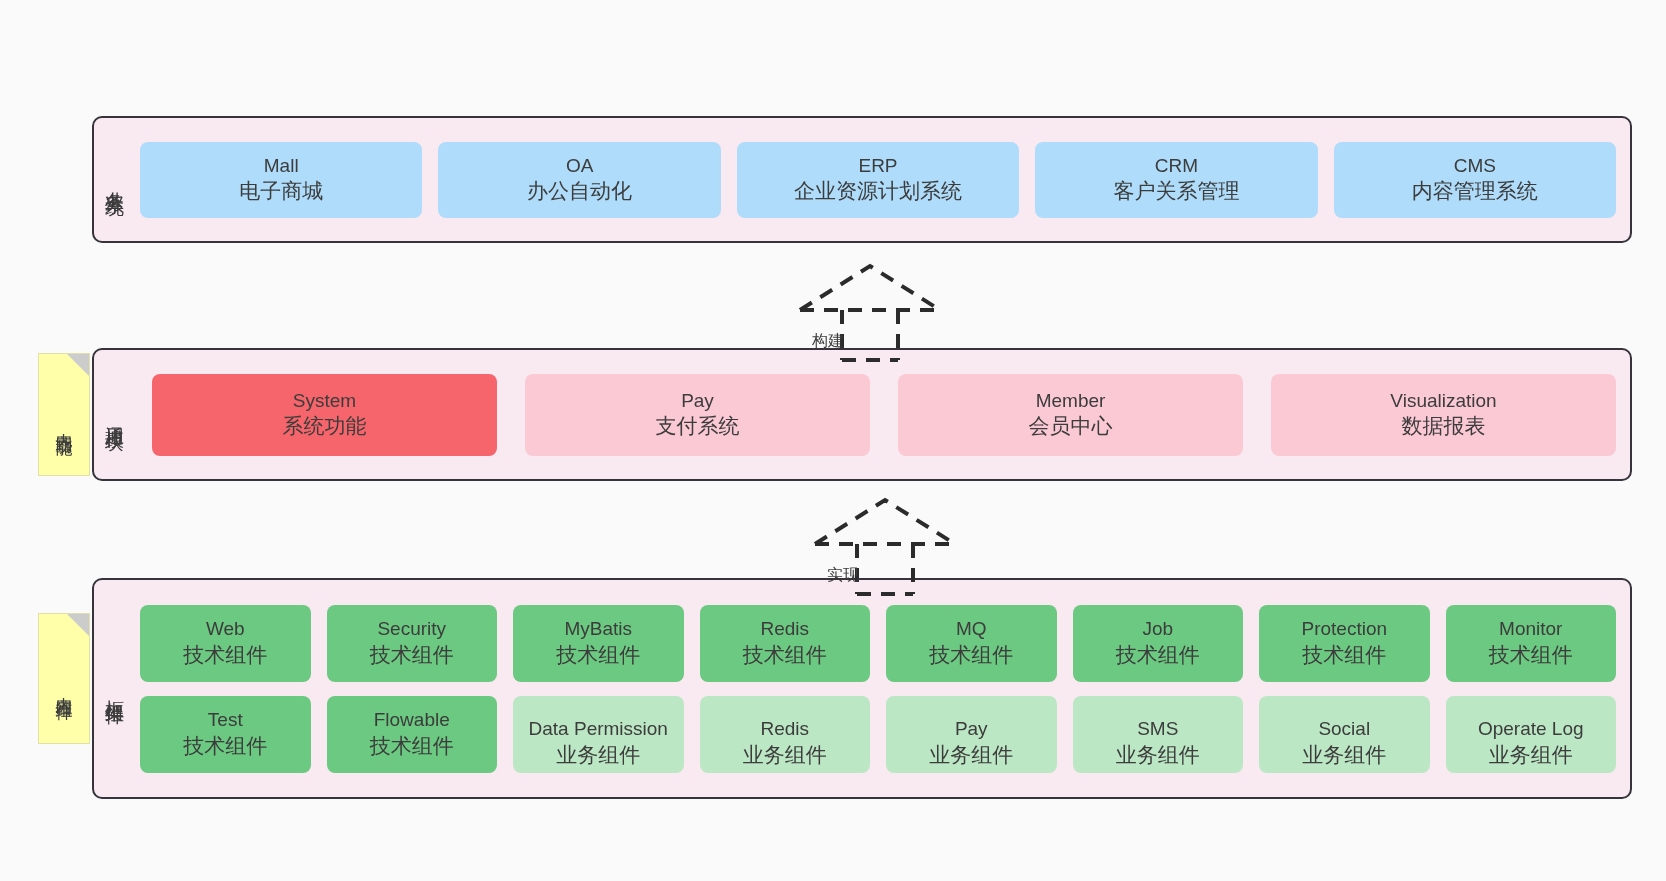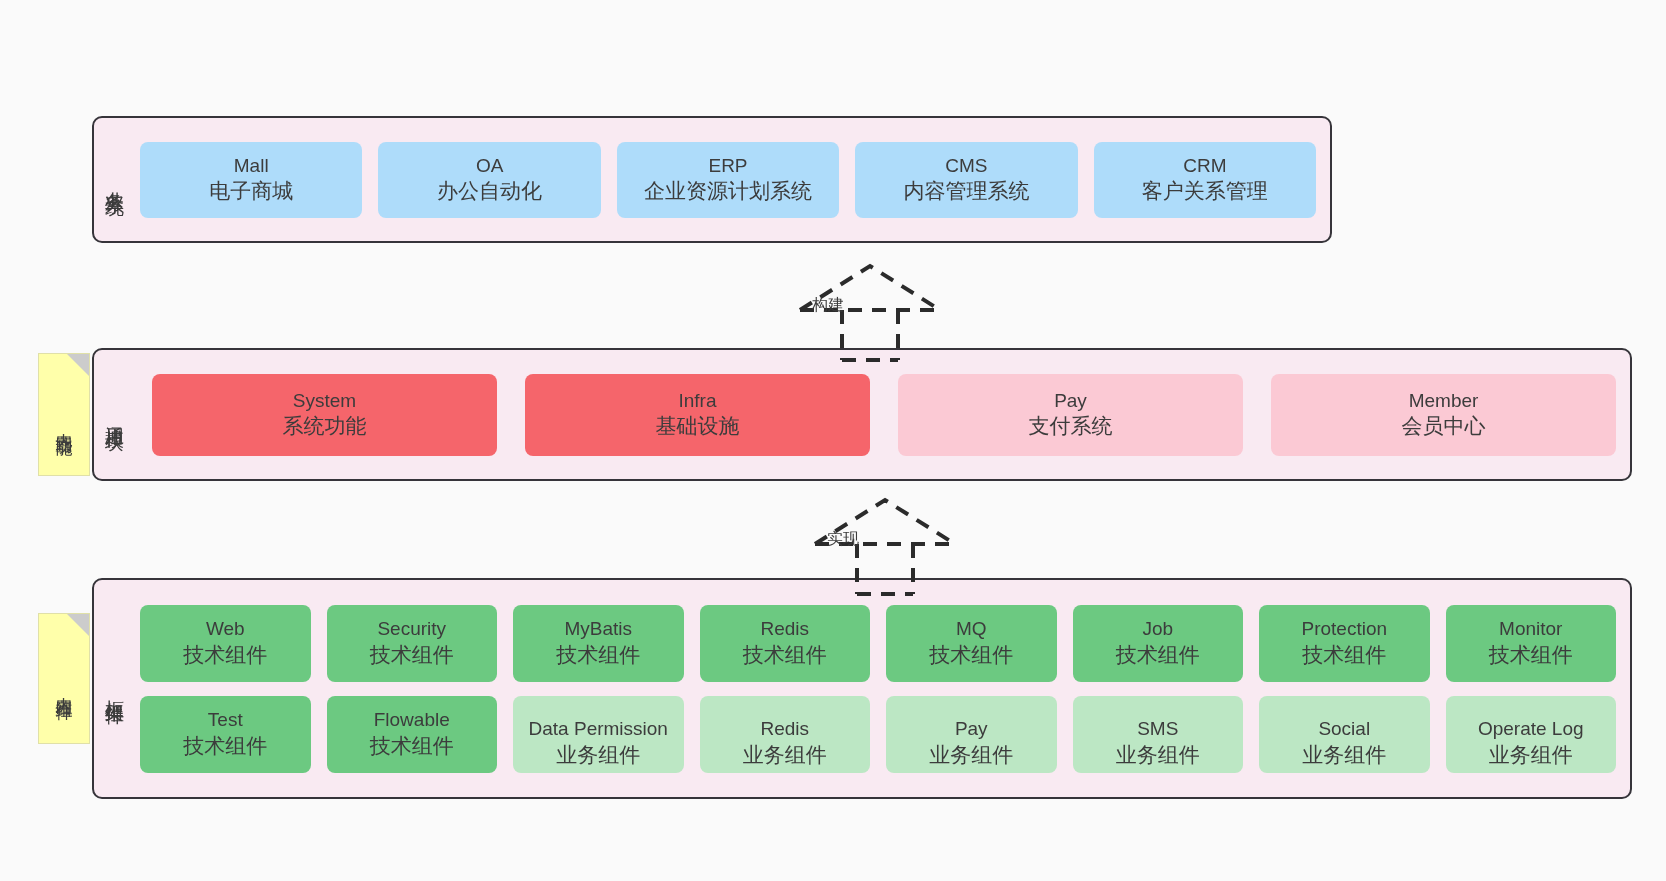--- a/index.html
+++ b/index.html
@@ -138,50 +138,51 @@
     z-index: 4;
   }
   .arrow-label {
     position: absolute;
     font-size: 16px;
     color: #3b3b3b;
     background: transparent;
     white-space: nowrap;
     user-select: none;
     z-index: 6;
+    margin-top: 36px;
   }
 </style>
 </head>
 <body>
 
 <div id="canvas">
 
-  <div class="layer layer-biz" style="left:92px; top:116px; width:1240px; height:127px;">
+  <div class="layer layer-biz" style="left:92px; top:116px; width:1540px; height:127px;">
     <div class="layer-label">业务系统</div>
     <div class="layer-body">
       <div class="row">
         <div class="card blue">
           <span class="en">Mall</span>
           <span class="cn">电子商城</span>
         </div>
         <div class="card blue">
           <span class="en">OA</span>
           <span class="cn">办公自动化</span>
         </div>
         <div class="card blue">
           <span class="en">ERP</span>
           <span class="cn">企业资源计划系统</span>
         </div>
         <div class="card blue">
+          <span class="en">CRM</span>
+          <span class="cn">客户关系管理</span>
+        </div>
+        <div class="card blue">
           <span class="en">CMS</span>
           <span class="cn">内容管理系统</span>
-        </div>
-        <div class="card blue">
-          <span class="en">CRM</span>
-          <span class="cn">客户关系管理</span>
         </div>
       </div>
     </div>
   </div>
 
   <svg class="arrow" style="left:790px; top:258px; width:160px; height:110px;" width="160" height="110" viewBox="0 0 160 110">
 
     <polyline points="10,52 80,8 150,52" fill="none" stroke="#2b2b2b" stroke-width="4" stroke-dasharray="14 10" stroke-linecap="butt"></polyline>
     <line x1="10" y1="52" x2="150" y2="52" stroke="#2b2b2b" stroke-width="4" stroke-dasharray="14 10"></line>
 
@@ -197,31 +198,31 @@
   </div>
 
   <div class="layer layer-mod" style="left:92px; top:348px; width:1540px; height:133px;">
     <div class="layer-label">通用模块</div>
     <div class="layer-body">
       <div class="row">
         <div class="card red">
           <span class="en">System</span>
           <span class="cn">系统功能</span>
         </div>
-        <div class="card red">
-          <span class="en">Infra</span>
-          <span class="cn">基础设施</span>
-        </div>
         <div class="card pink">
           <span class="en">Pay</span>
           <span class="cn">支付系统</span>
         </div>
         <div class="card pink">
           <span class="en">Member</span>
           <span class="cn">会员中心</span>
+        </div>
+        <div class="card pink">
+          <span class="en">Visualization</span>
+          <span class="cn">数据报表</span>
         </div>
       </div>
     </div>
   </div>
 
   <svg class="arrow" style="left:805px; top:492px; width:160px; height:110px;" width="160" height="110" viewBox="0 0 160 110">
     <polyline points="10,52 80,8 150,52" fill="none" stroke="#2b2b2b" stroke-width="4" stroke-dasharray="14 10" stroke-linecap="butt"></polyline>
     <line x1="10" y1="52" x2="150" y2="52" stroke="#2b2b2b" stroke-width="4" stroke-dasharray="14 10"></line>
     <line x1="52" y1="52" x2="52" y2="102" stroke="#2b2b2b" stroke-width="4" stroke-dasharray="14 10"></line>
     <line x1="108" y1="52" x2="108" y2="102" stroke="#2b2b2b" stroke-width="4" stroke-dasharray="14 10"></line>

